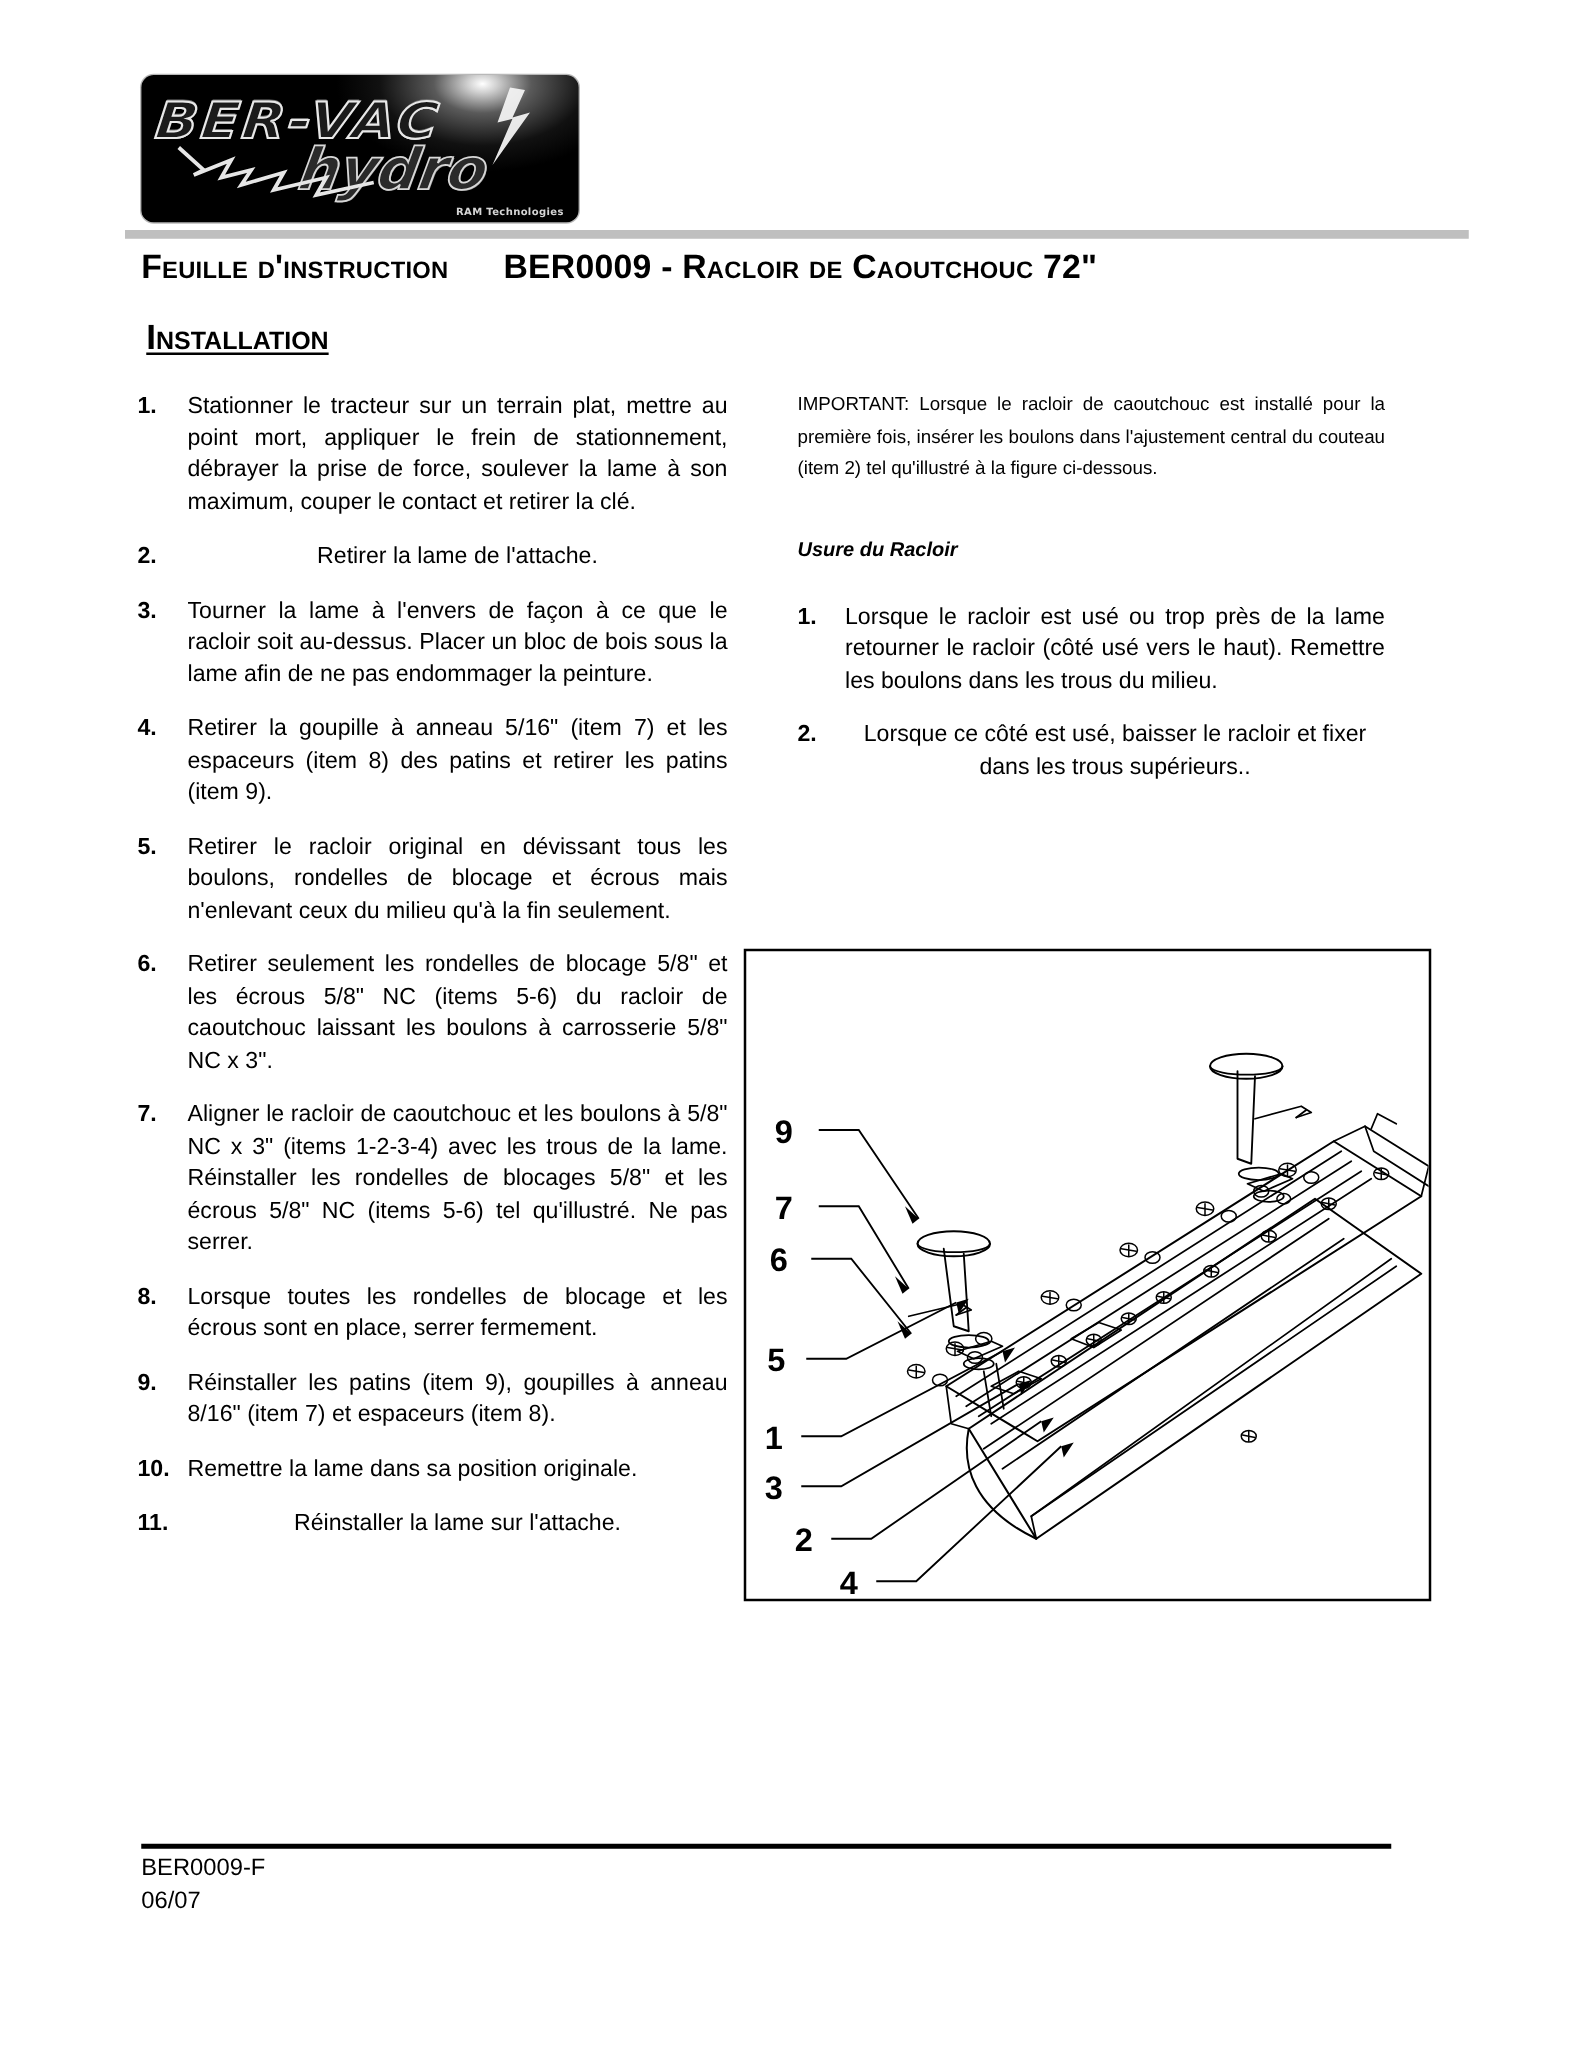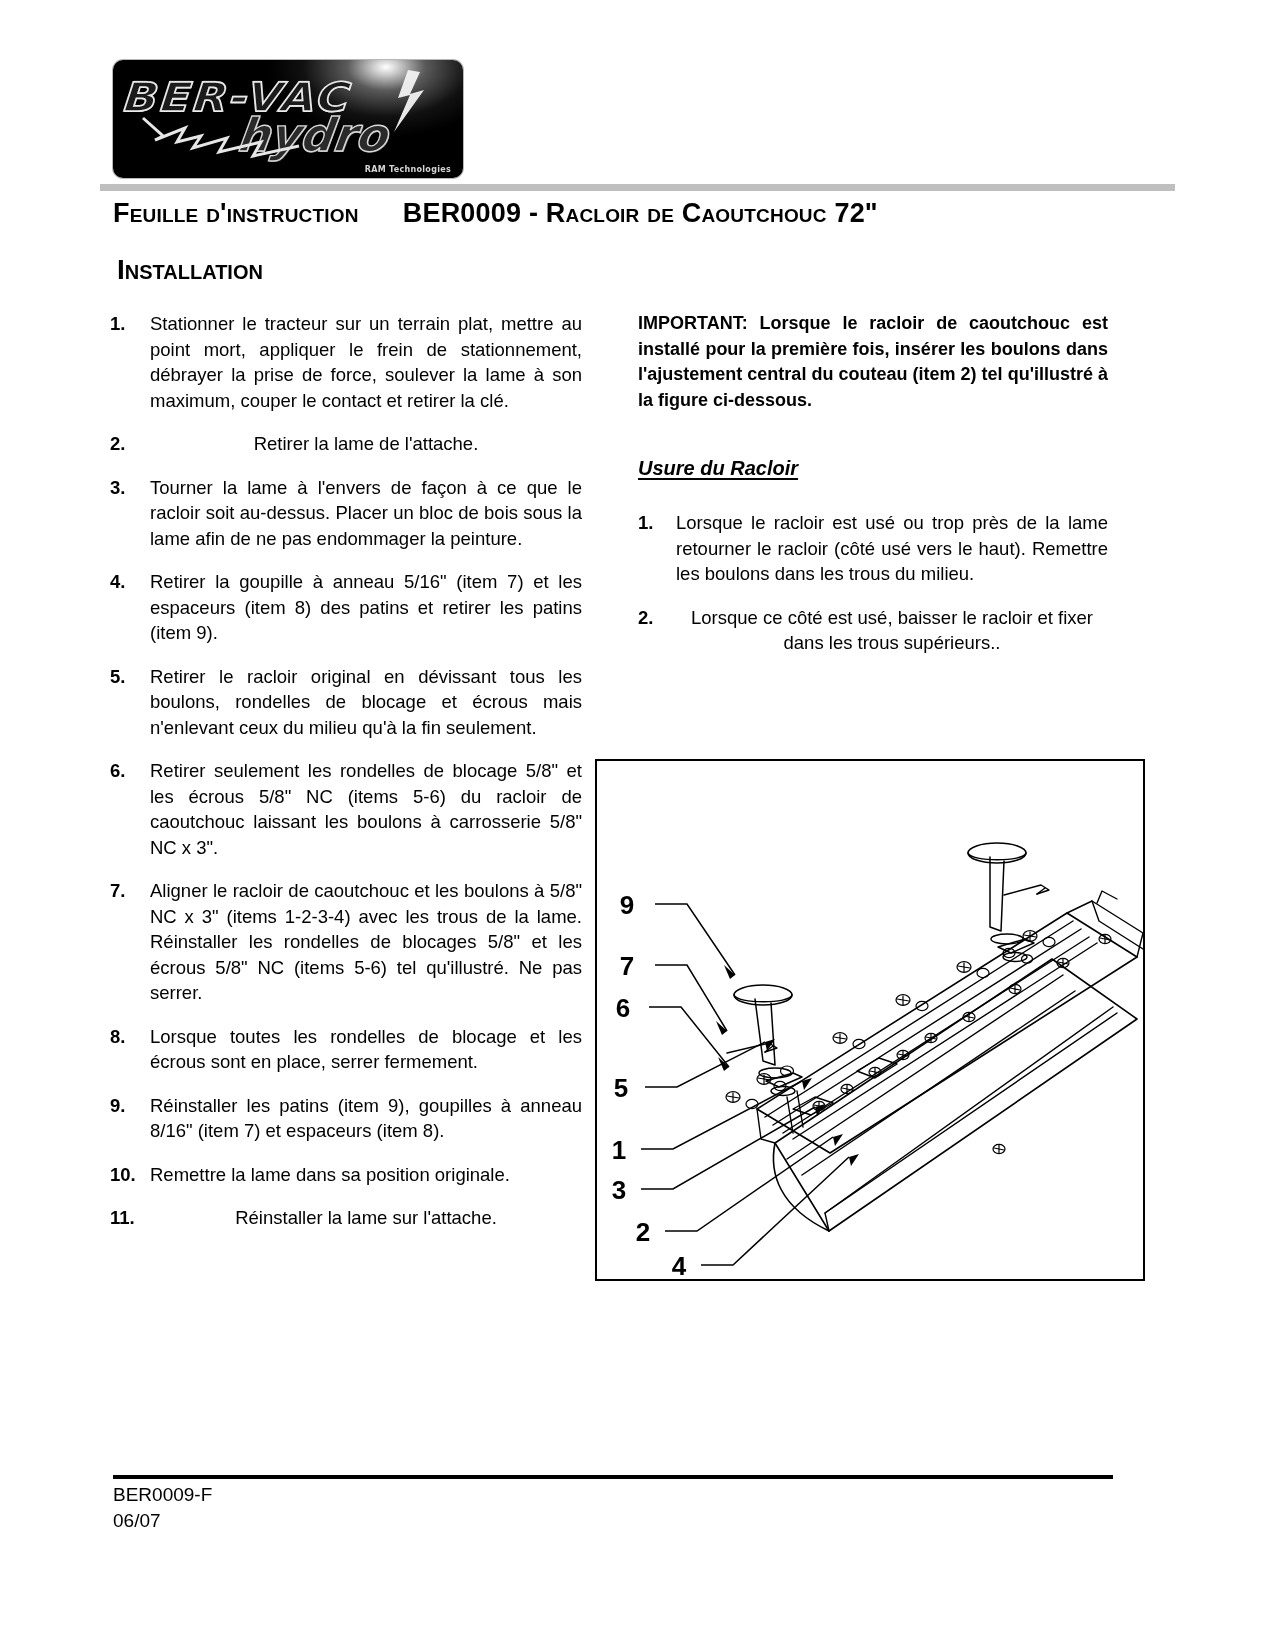--- a/index.html
+++ b/index.html
@@ -126,20 +126,21 @@
   .doc-title .t-right { display: inline-block; }
 
   
   .section-heading {
     position: absolute;
     left: 117px;
     top: 254px;
     font-size: 28px;
     font-weight: 700;
     font-variant: small-caps;
+    text-decoration: underline;
     text-underline-offset: 3px;
   }
 
   
   .col-left {
     position: absolute;
     left: 110px;
     top: 311px;
     width: 472px;
   }
@@ -168,32 +169,31 @@
   .li .body {
     flex: 1 1 auto;
     font-size: 18.5px;
     line-height: 25.5px;
     text-align: justify;
     text-justify: inter-word;
   }
   .li.last .body { text-align: center; }
 
   .important {
-    font-size: 18px;
+    font-size: 15px;
     line-height: 25.5px;
-    font-weight: 700;
+    font-weight: 400;
     text-align: justify;
     text-justify: inter-word;
     margin: 0 0 44px 0;
   }
   .sub-heading {
-    font-size: 20px;
+    font-size: 16px;
     font-weight: 700;
     font-style: italic;
-    text-decoration: underline;
     text-underline-offset: 3px;
     margin: 0 0 30px 0;
   }
   .rlist .li .num { width: 38px; }
 
   
   .figure {
     position: absolute;
     left: 595px;
     top: 759px;

